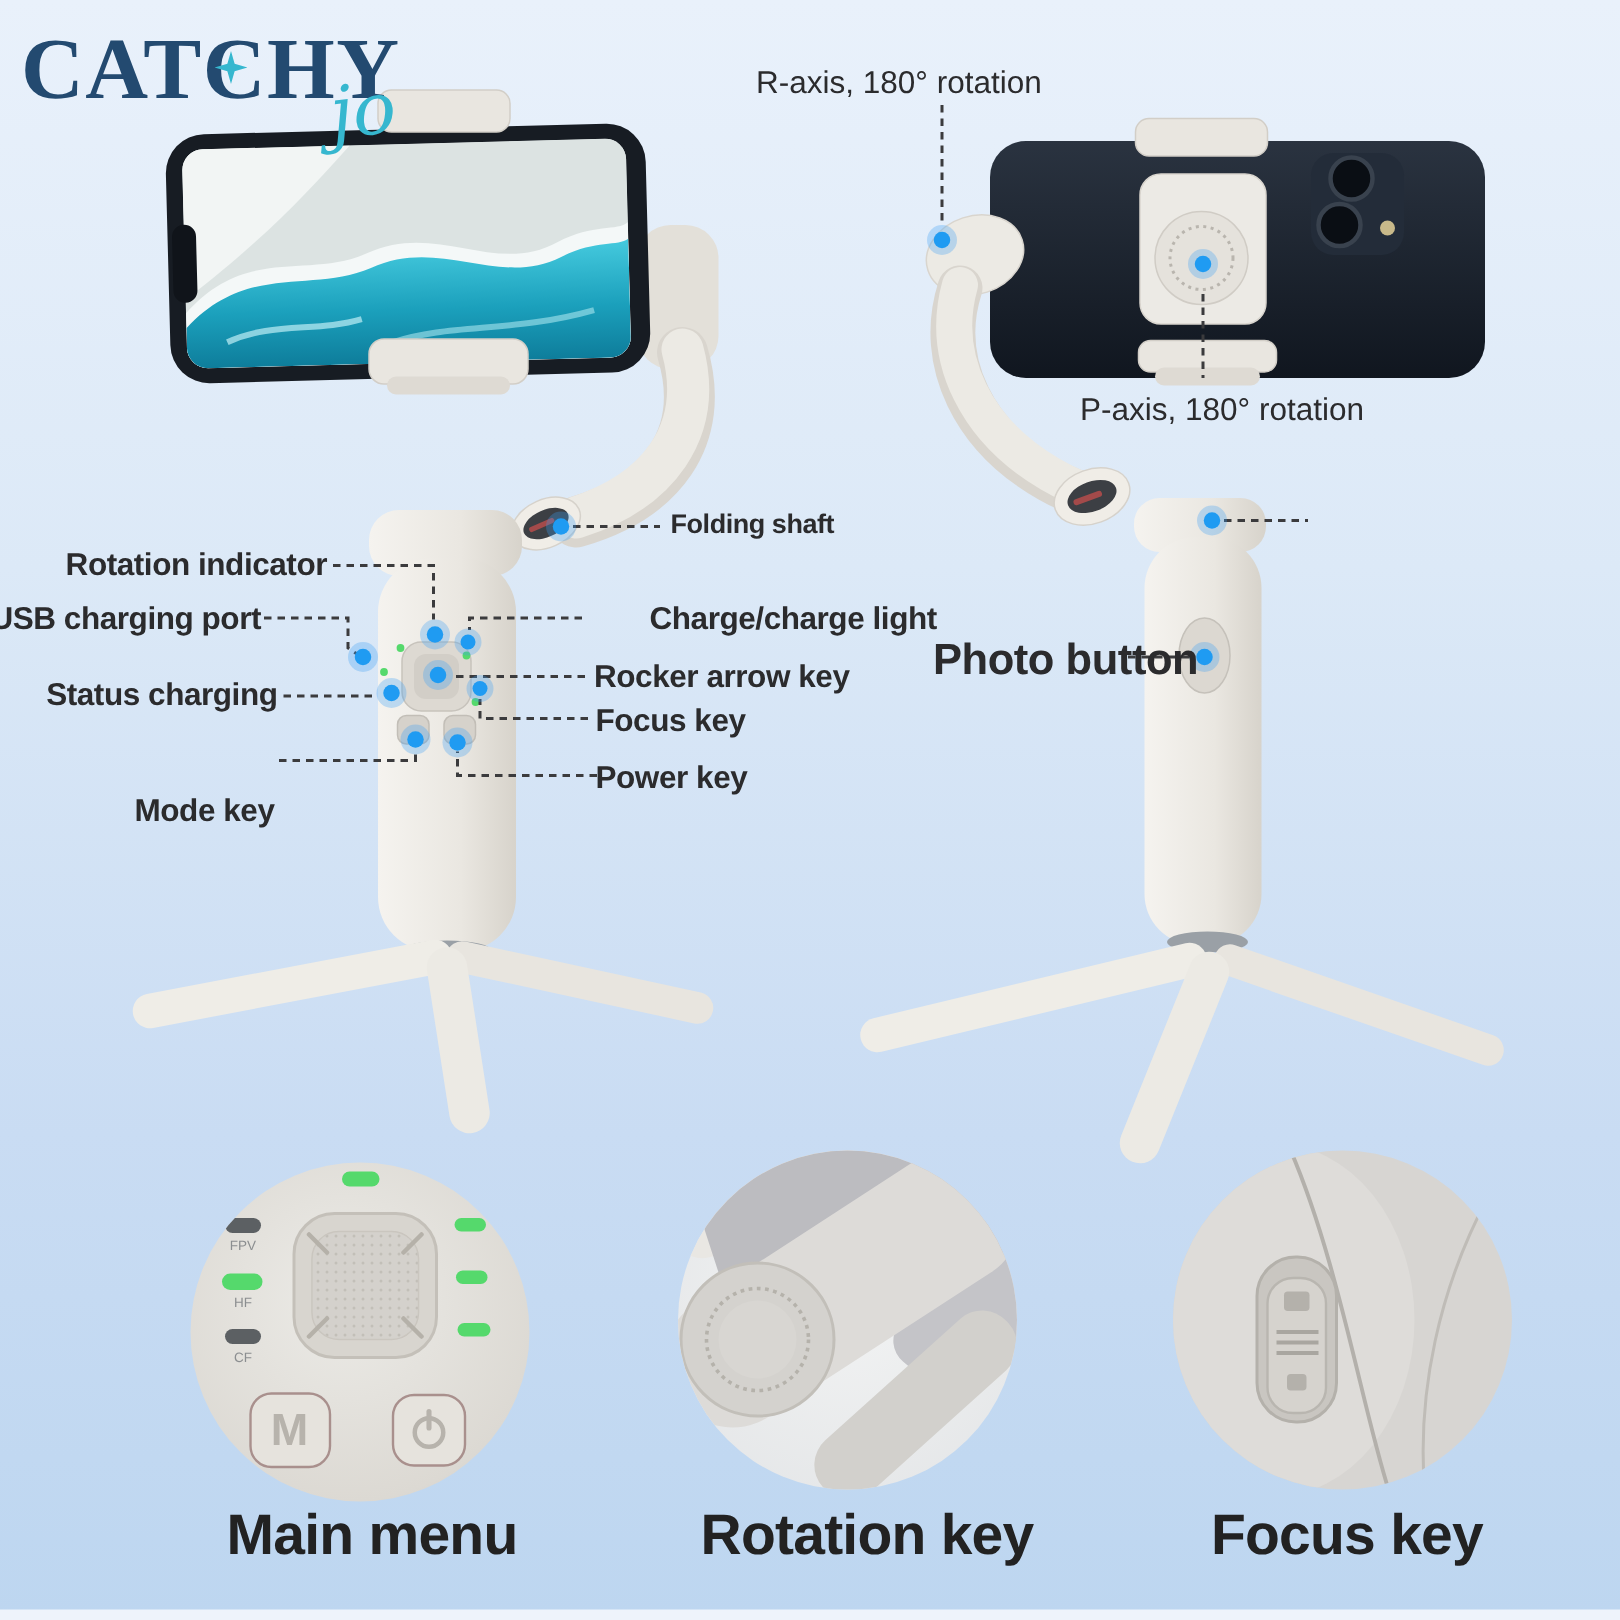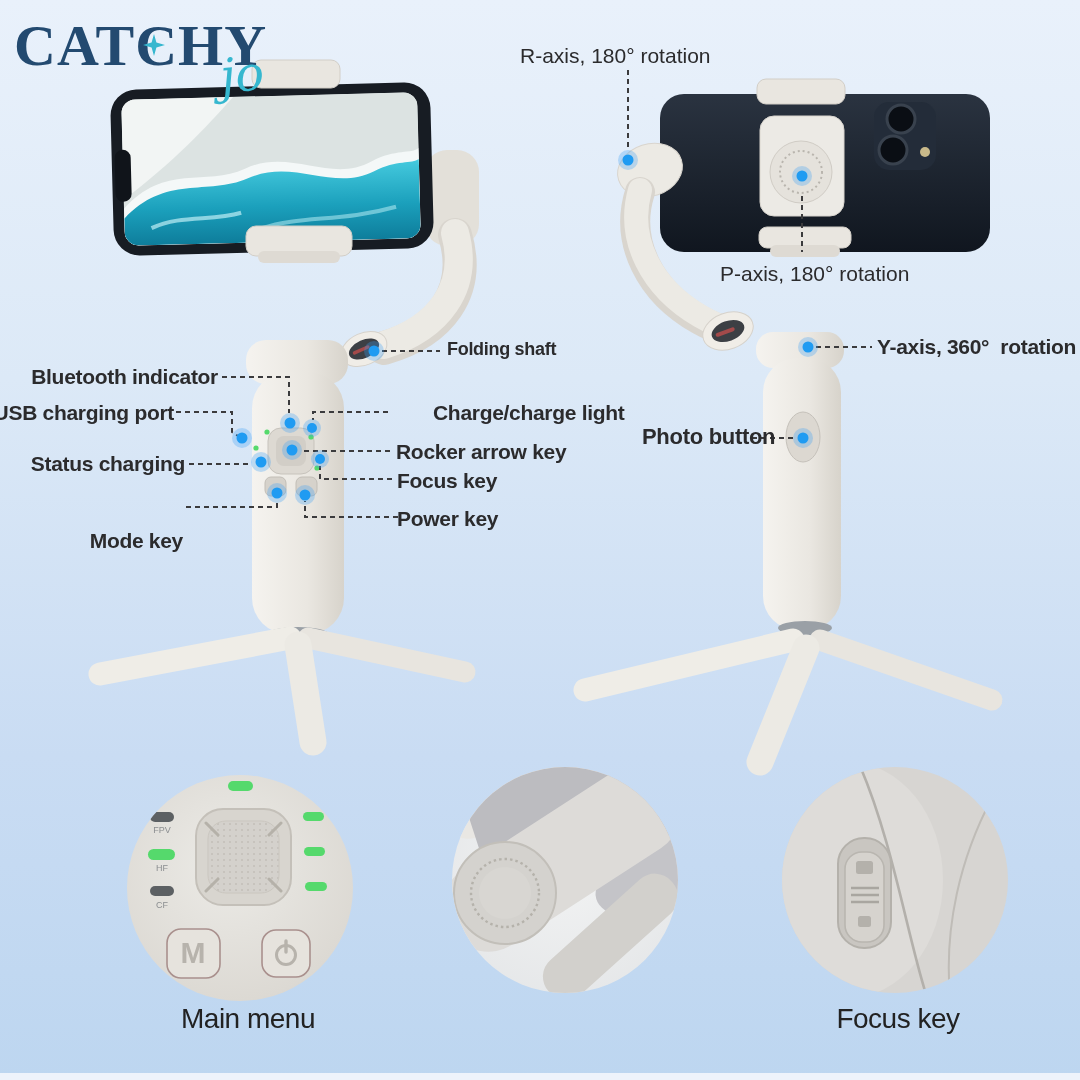--- a/index.html
+++ b/index.html
@@ -5,21 +5,21 @@
   html,body{margin:0;padding:0;}
   body{width:1080px;height:1080px;overflow:hidden;font-family:"Liberation Sans",sans-serif;}
   #stage{position:relative;width:1080px;height:1080px;
     background:linear-gradient(180deg,#e9f1fb 0%,#dce9f7 35%,#cdomitfix 0,#c9dcf3 70%,#bdd6f0 100%);
   }
   #stage{background:linear-gradient(180deg,#e9f1fb 0%,#dce9f7 35%,#c9dcf3 70%,#bdd6f0 100%);}
   #artwork{position:absolute;left:0;top:0;}
   .callout{position:absolute;color:#2b2b2d;font-size:21px;font-weight:bold;
     letter-spacing:-0.3px;white-space:pre;z-index:5;}
   .callout.regular{font-weight:normal;letter-spacing:0;}
-  .caption{position:absolute;color:#222;font-size:28px;font-weight:normal;
+  .caption{position:absolute;color:#222;font-size:38px;font-weight:bold;
     letter-spacing:-0.5px;white-space:pre;z-index:5;transform:translateX(-50%);}
   #logo{position:absolute;left:14px;top:12px;z-index:6;}
   #logo .word{font-family:"Liberation Serif",serif;font-weight:bold;font-size:58px;
     letter-spacing:1px;color:#234a70;}
   #logo .sparkle{position:absolute;left:129px;top:22px;width:22px;height:22px;background:#36b7cf;
     clip-path:polygon(50% 0,61% 39%,100% 50%,61% 61%,50% 100%,39% 61%,0 50%,39% 39%);}
   #logo .script{position:absolute;left:206px;top:34px;font-family:"DejaVu Serif",serif;
     font-style:italic;font-size:48px;color:#36b7cf;transform:rotate(-6deg);}
   #bottom-strip{position:absolute;left:0;bottom:0;width:1080px;height:7px;background:#eef3fb;z-index:4;}
 </style>
@@ -285,31 +285,31 @@
       </g>
     </g>
   </svg>
 
   <div id="logo">
     <span class="word">CATCHY</span>
     <span class="sparkle"></span>
     <span class="script">jo</span>
   </div>
 
-  <div class="callout regular" style="left:520px;top:44px;">R-axis, 180° rotation</div>
+  <div class="callout regular" style="left:504px;top:44px;">R-axis, 180° rotation</div>
   <div class="callout regular" style="left:720px;top:262px;">P-axis, 180° rotation</div>
-  <div class="callout" style="left:877px;top:335px;">Y-axis, 360°  rotation</div>
   <div class="callout" style="left:447px;top:339px;font-size:18px;">Folding shaft</div>
-  <div class="callout" style="right:862px;top:365px;">Bluetooth indicator</div>
+  <div class="callout" style="right:862px;top:365px;">Rotation indicator</div>
   <div class="callout" style="right:906px;top:401px;">USB charging port</div>
   <div class="callout" style="left:390px;top:401px;margin-left:43px;">Charge/charge light</div>
   <div class="callout" style="right:895px;top:452px;">Status charging</div>
   <div class="callout" style="left:396px;top:440px;">Rocker arrow key</div>
   <div class="callout" style="left:397px;top:469px;">Focus key</div>
   <div class="callout" style="right:897px;top:495px;margin-top:34px;">Mode key</div>
   <div class="callout" style="left:397px;top:507px;">Power key</div>
-  <div class="callout" style="left:642px;top:424px;font-size:22px;">Photo button</div>
+  <div class="callout" style="left:622px;top:424px;font-size:29px;">Photo button</div>
 
   <div class="caption" style="left:248px;top:1003px;">Main menu</div>
+  <div class="caption" style="left:578px;top:1003px;">Rotation key</div>
   <div class="caption" style="left:898px;top:1003px;">Focus key</div>
 
   <div id="bottom-strip"></div>
 </div>
 
 </body></html>

